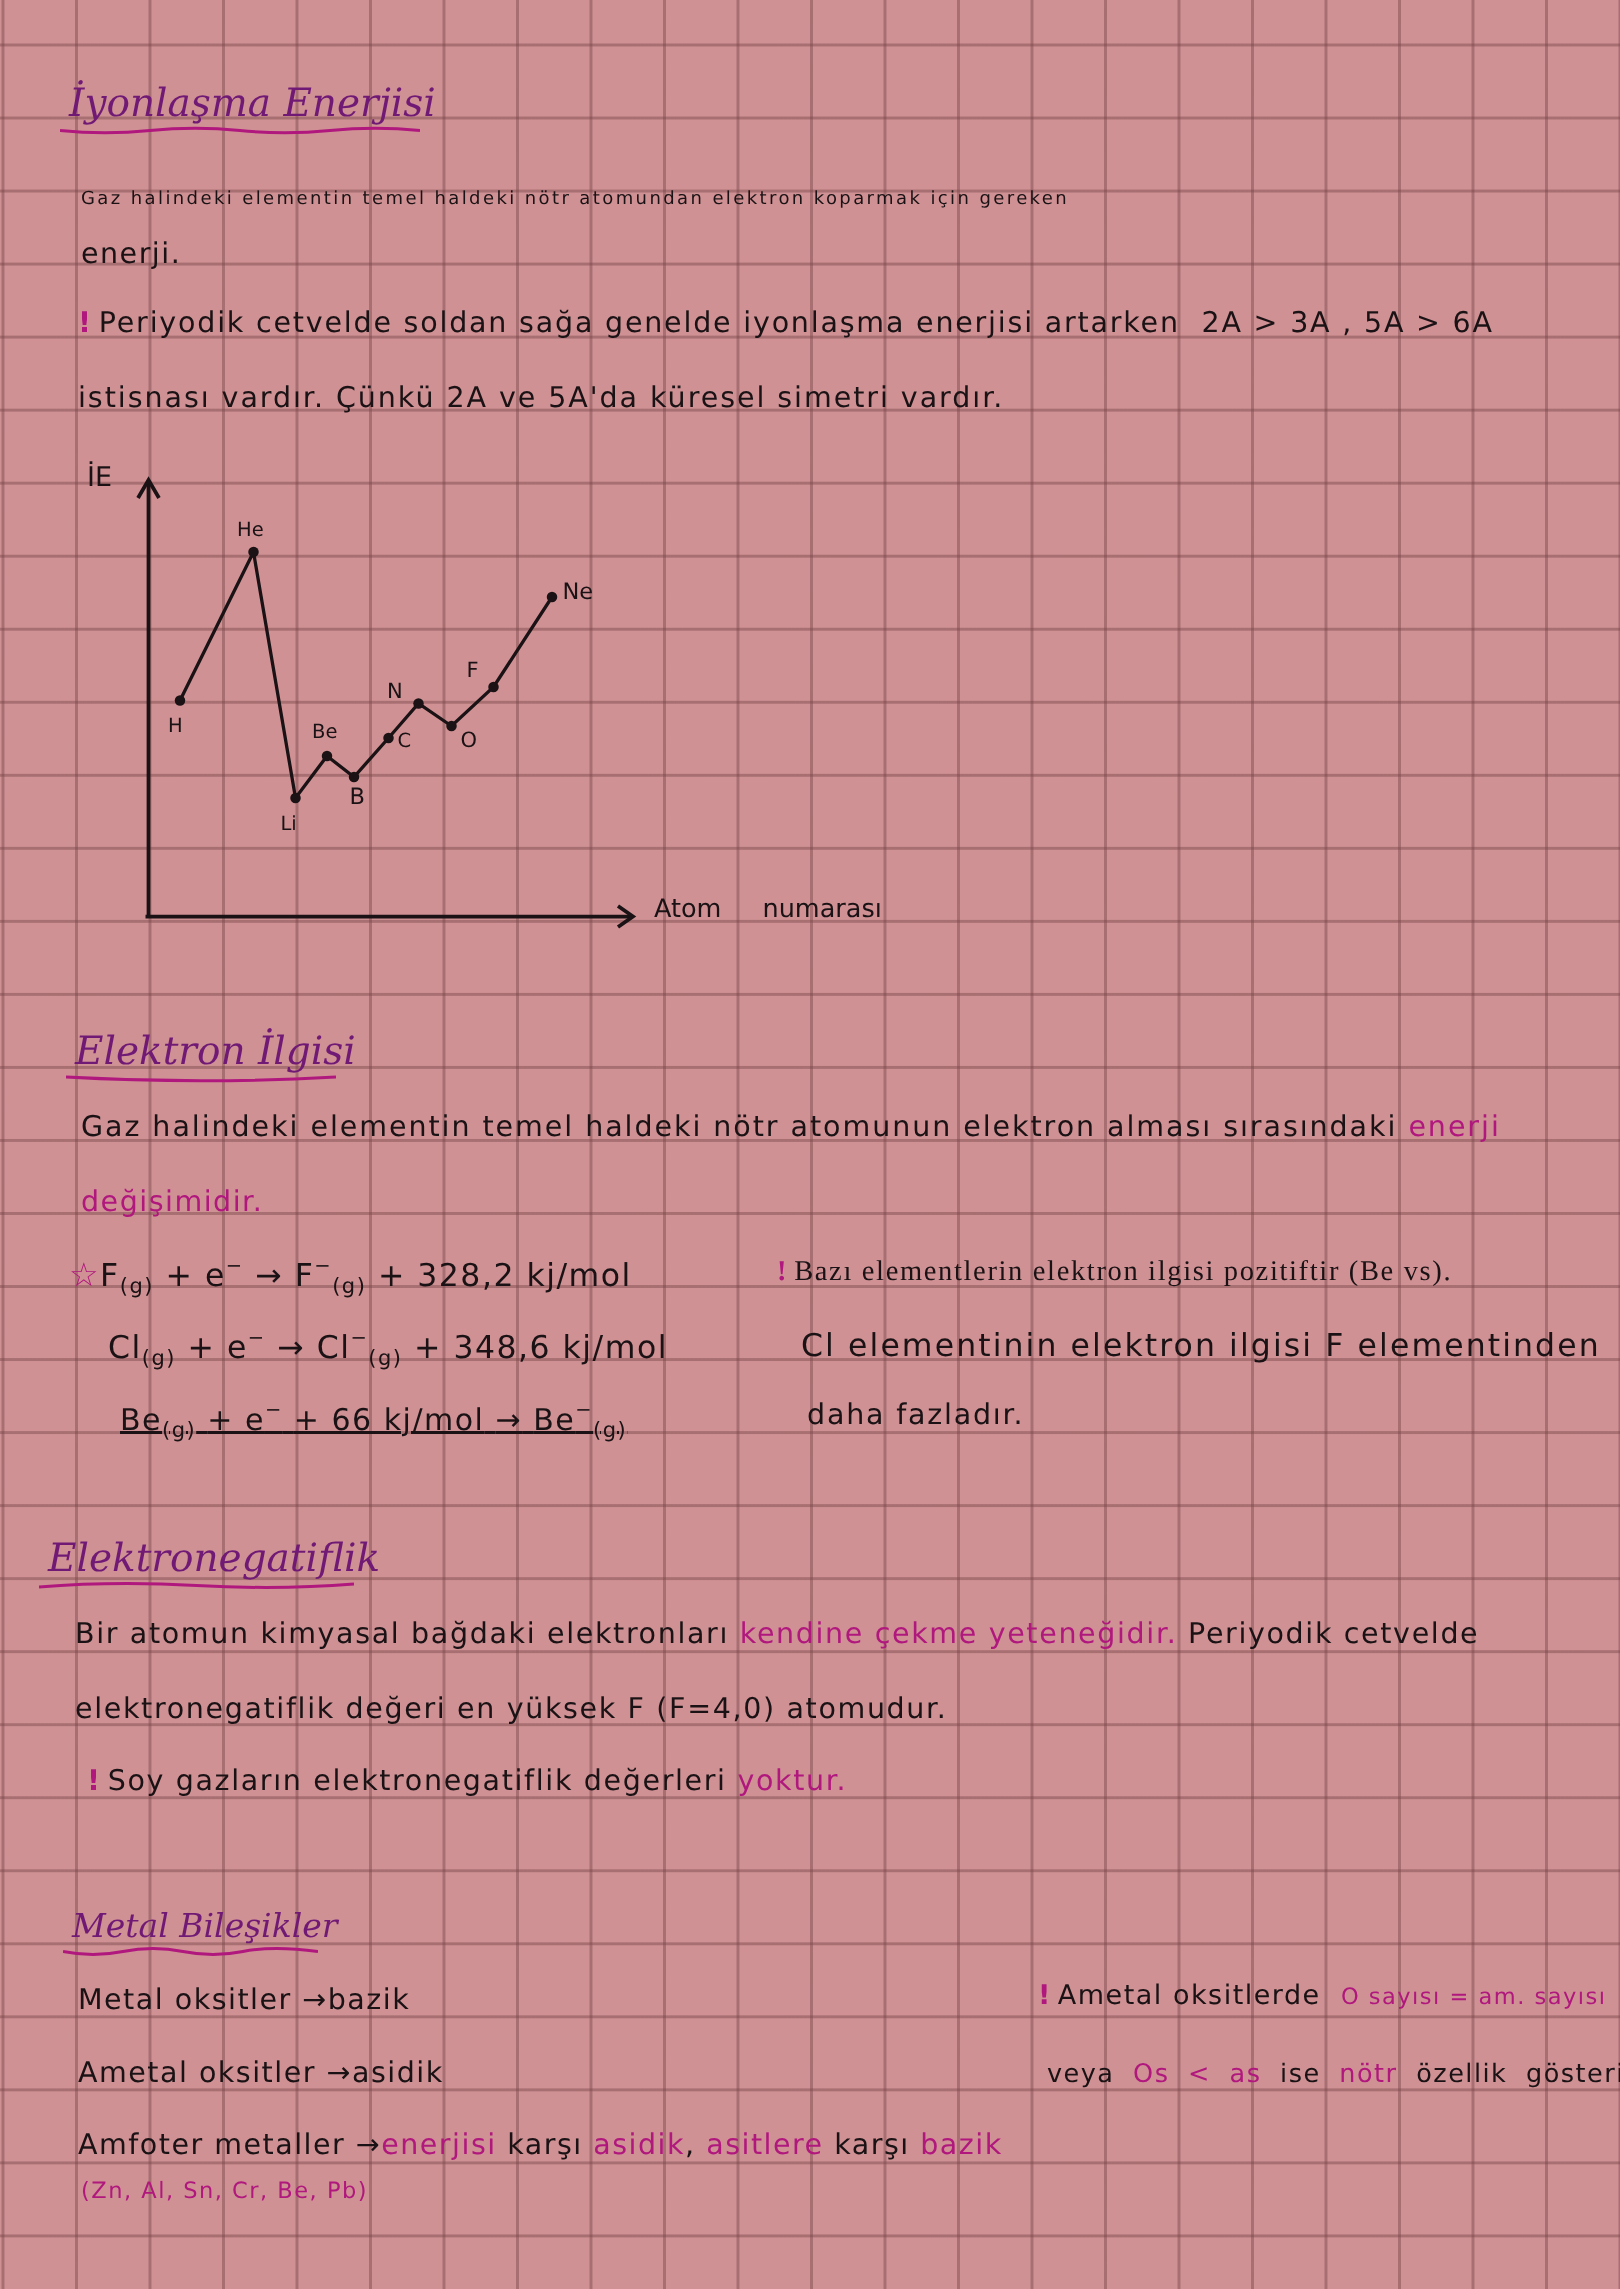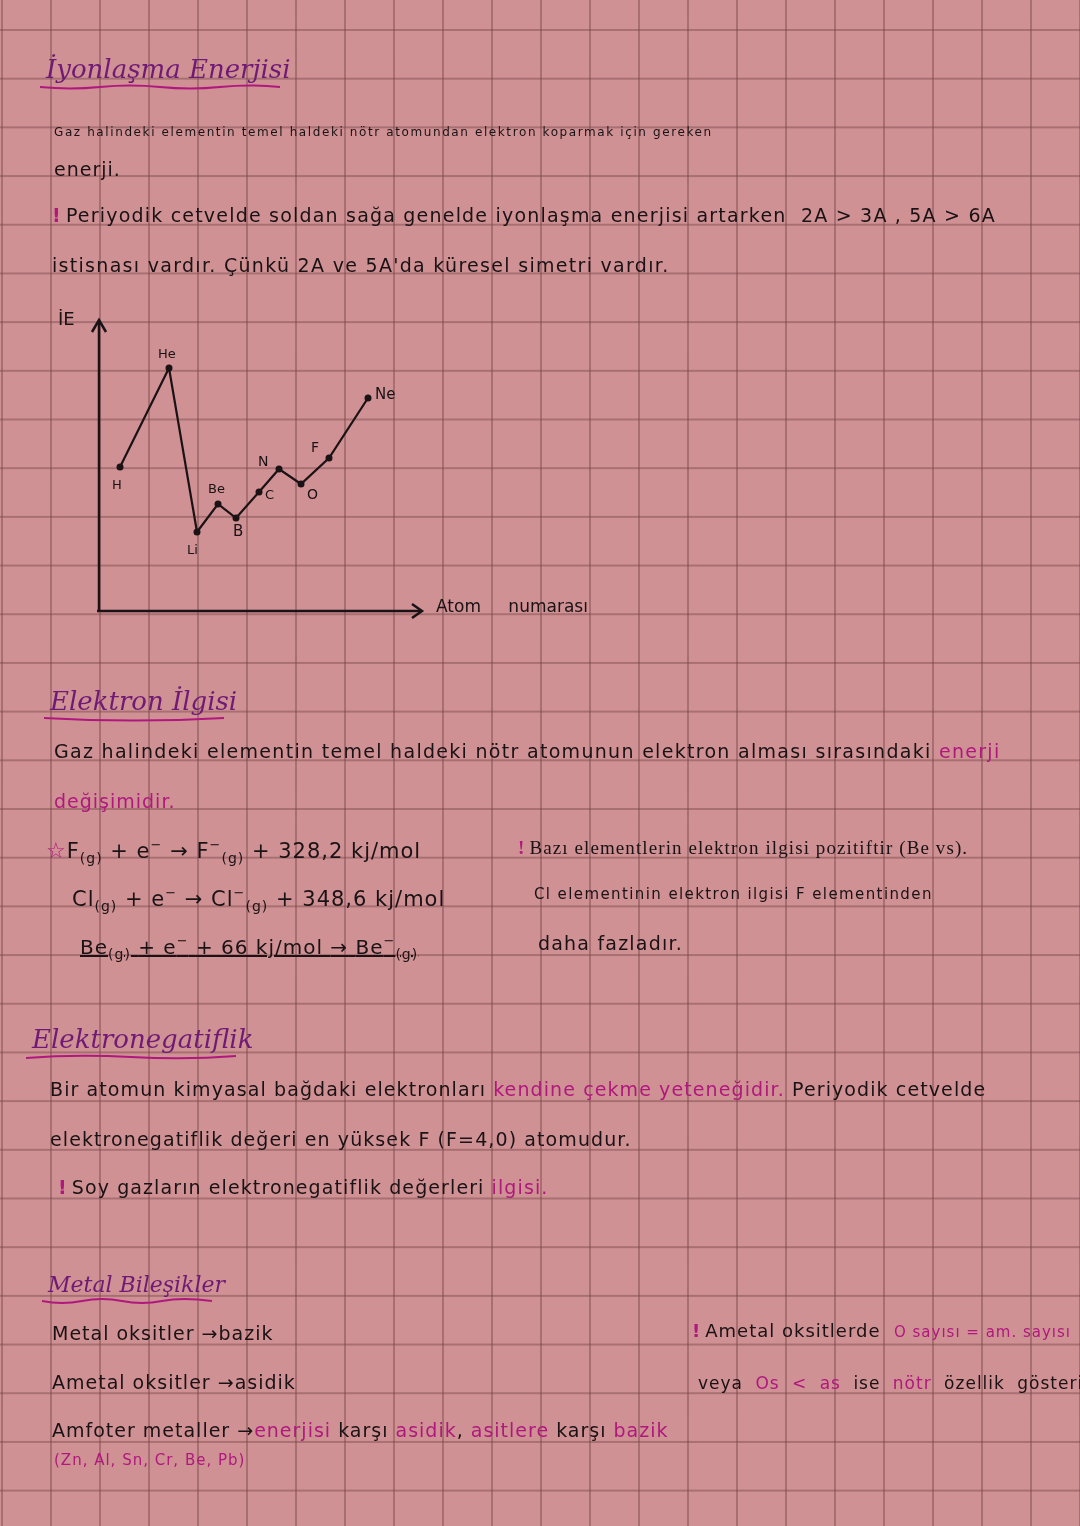--- a/index.html
+++ b/index.html
@@ -107,38 +107,38 @@
   <span>Be</span><span class="sub">(g)</span>
   <span>+ e</span><span class="sup">−</span>
   <span>+ 66 kj/mol</span>
   <span>→</span>
   <span>Be</span><span class="sup">−</span><span class="sub">(g)</span>
 </div>
 
 <div class="t" style="left:518px;top:838px;font-size:19px;letter-spacing:1.1px;font-family:Liberation Serif, serif;">
   <span class="bang">!</span><span>Bazı elementlerin elektron ilgisi pozitiftir (Be vs).</span>
 </div>
-<div class="t" style="left:534px;top:887px;font-size:15px;letter-spacing:1.4px;">Cl elementinin elektron ilgisi F elementinden</div>
+<div class="t" style="left:534px;top:887px;font-size:21px;letter-spacing:1.4px;">Cl elementinin elektron ilgisi F elementinden</div>
 <div class="t" style="left:538px;top:934px;font-size:19px;letter-spacing:1.2px;">daha fazladır.</div>
 
 <div class="h" style="left:32px;top:1026px;">
   <span>Elektronegatiflik</span>
   <svg class="ul" viewBox="0 0 210 6" preserveAspectRatio="none">
       <path d="M0 4 Q 50 0 105 3 T 210 2" stroke="#b0187e" stroke-width="2" fill="none"></path>
     </svg>
 </div>
 <div class="t" style="left:50px;top:1080px;font-size:19px;letter-spacing:1.1px;">
   <span>Bir atomun kimyasal bağdaki elektronları</span>
   <span class="pk">kendine çekme yeteneğidir.</span>
   <span>Periyodik cetvelde</span>
 </div>
 <div class="t" style="left:50px;top:1130px;font-size:19px;letter-spacing:1.1px;">elektronegatiflik değeri en yüksek F  (F=4,0)  atomudur.</div>
 <div class="t" style="left:58px;top:1178px;font-size:19px;letter-spacing:1.1px;">
   <span class="bang">!</span><span>Soy gazların elektronegatiflik değerleri</span>
-  <span class="pk">ilgisi.</span>
+  <span class="pk">yoktur.</span>
 </div>
 
 <div class="h" style="left:48px;top:1274px;font-size:22px;">
   <span>Metal Bileşikler</span>
   <svg class="ul" viewBox="0 0 170 6" preserveAspectRatio="none">
       <path d="M0 3 Q 20 7 40 3 T 80 3 T 120 3 T 170 3" stroke="#b0187e" stroke-width="2" fill="none"></path>
     </svg>
 </div>
 <div class="t" style="left:52px;top:1324px;font-size:19px;">
   <span>Metal oksitler</span>

